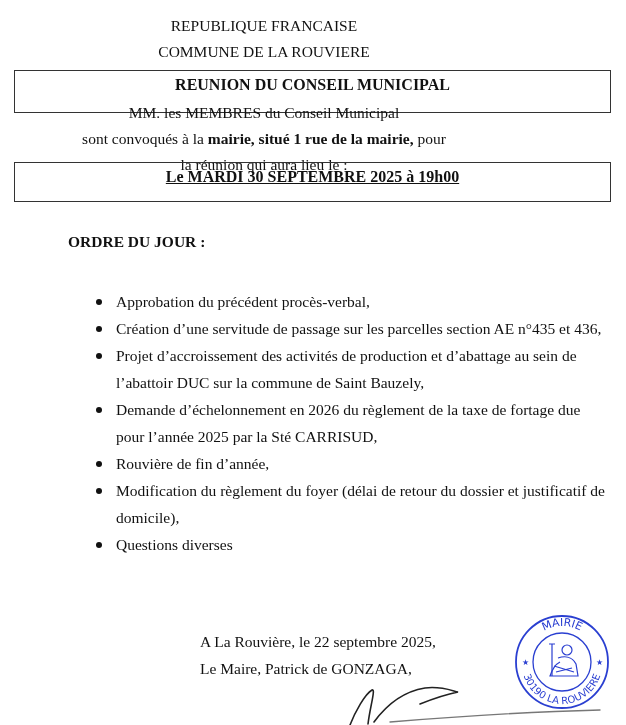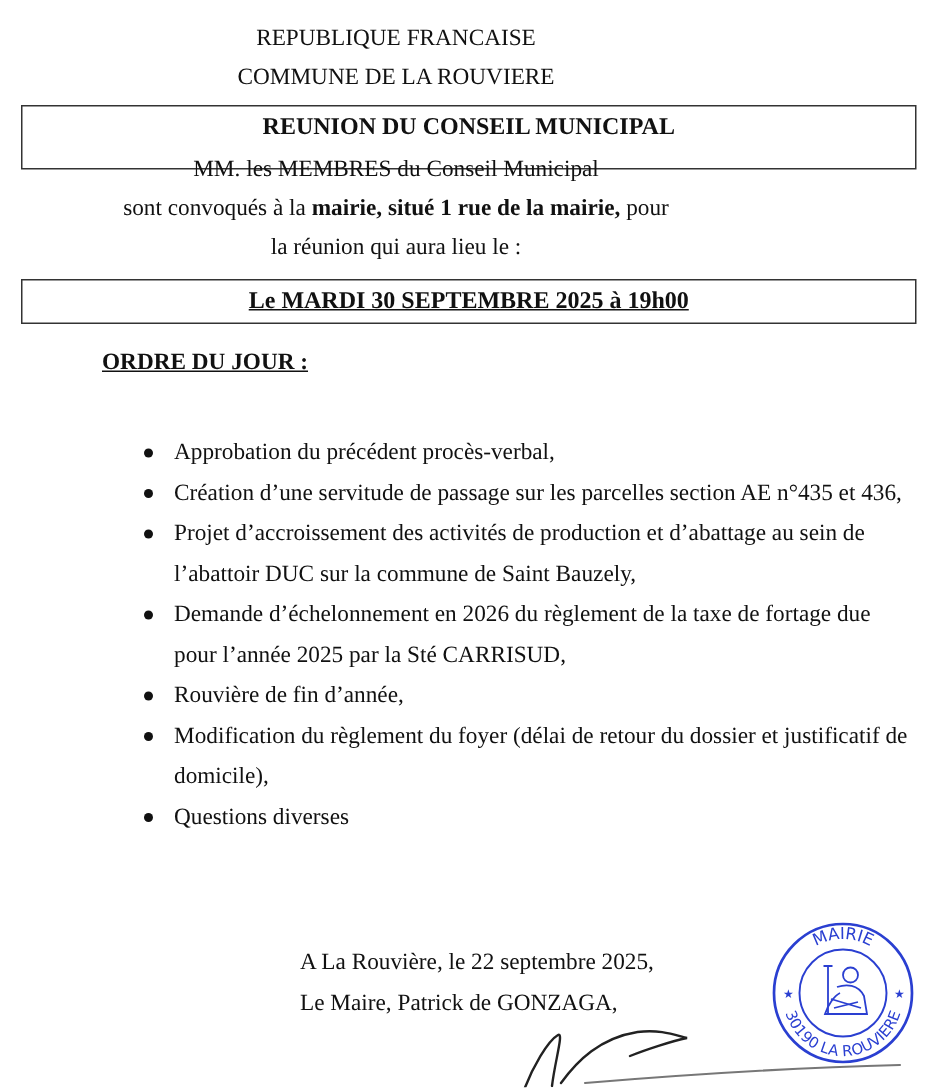--- a/index.html
+++ b/index.html
@@ -33,32 +33,31 @@
     text-align: center;
     font-weight: bold;
   }
   .box-title {
     top: 70px;
     height: 43px;
     line-height: 28px;
     font-size: 16px;
   }
   .box-date {
-    top: 186px;
-    height: 30px;
+    top: 162px;
+    height: 40px;
     line-height: 27px;
     font-size: 16px;
   }
   .box-date span { text-decoration: underline; }
   .agenda-title {
     position: absolute;
     left: 68px;
     top: 233px;
     font-weight: bold;
-    text-decoration: underline;
     font-size: 15.5px;
   }
   .agenda {
     position: absolute;
     left: 95px;
     top: 287px;
     width: 510px;
     margin: 1px;
     padding: 0;
     list-style: none;

